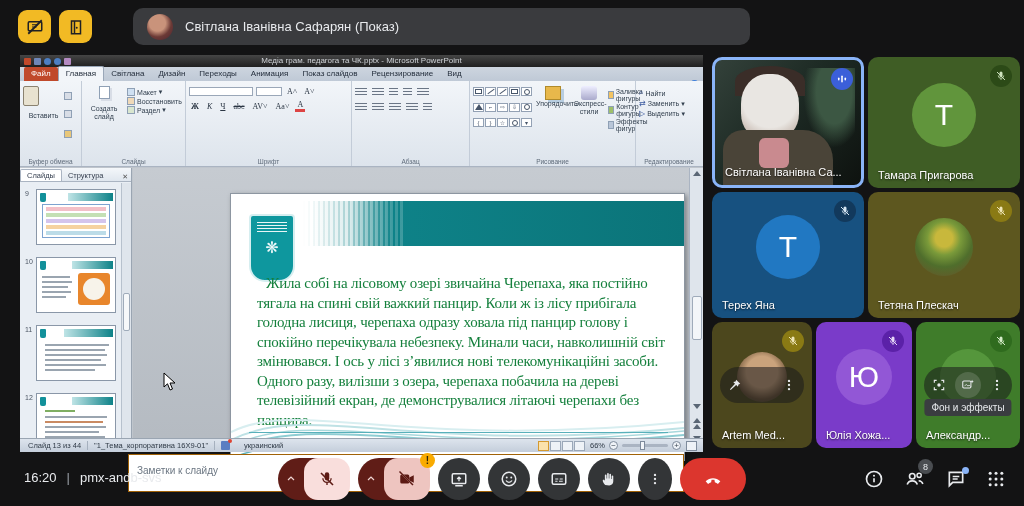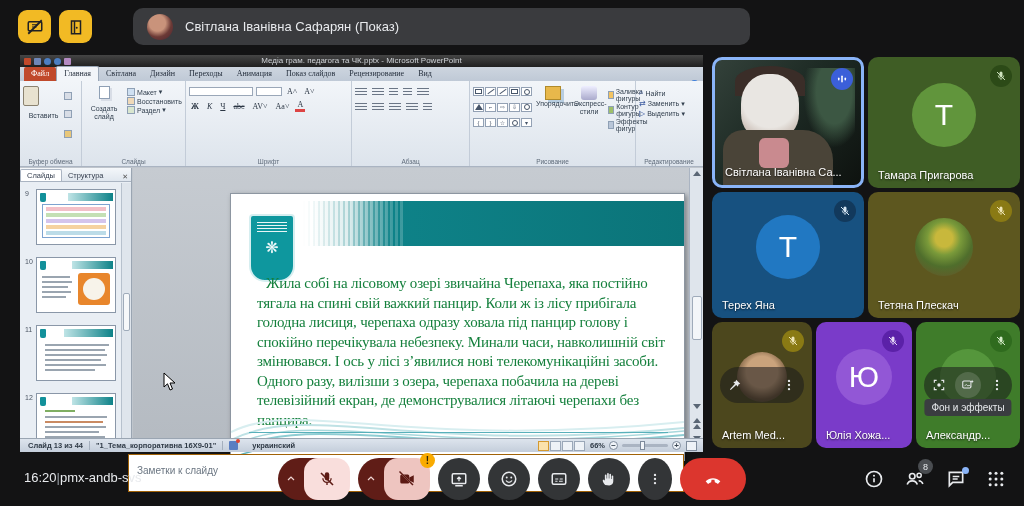--- a/index.html
+++ b/index.html
@@ -18,21 +18,21 @@
 
   
   .ppt { position:absolute; left:20px; top:55px; width:683px; height:397px; background:#bfc5cc; font-family:"Liberation Sans", sans-serif; }
   .ppt-title { position:absolute; left:0; top:0; width:100%; height:12px;
           background:linear-gradient(#454545,#1f1f1f); display:flex; align-items:center; }
   .qat { display:flex; gap:3px; margin-left:4px; align-items:center; }
   .qat i { width:7px; height:7px; border-radius:1px; display:inline-block; }
   .ppt-title .t { position:absolute; left:0; right:0; text-align:center; font-size:8px; color:#cfd2d6; line-height:12px; }
   .tabsrow { position:absolute; left:0; top:12px; width:100%; height:14px; background:linear-gradient(#cdd5df,#bfc9d6);
           display:flex; align-items:flex-end; }
-  .rtab { font-size:8px; color:#1f2937; padding:2px 7px 2px; line-height:10px;font-family:Liberation Serif, serif; }
+  .rtab { font-size:8px; color:#1f2937; padding:2px 7px 2px; line-height:10px; }
   .rtab.file { background:#c0492b; color:#fff; border-radius:2px 2px 0 0; margin-left:4px; }
   .rtab.active { background:#f2f5f9; border:1px solid #9aa7b8; border-bottom:none; border-radius:2px 2px 0 0; }
   .ribwin { position:absolute; right:4px; top:13px; display:flex; gap:4px; align-items:center; }
   .ribbon { position:absolute; left:0; top:26px; width:100%; height:86px;
           background:linear-gradient(#f2f5f9,#dde4ec); border-bottom:1px solid #aab4c2; display:flex; }
   .rgroup { position:relative; border-right:1px solid #c3ccd8; height:100%; padding:3px 3px 10px; }
   .rgroup .glabel { position:absolute; bottom:1px; left:0; right:0; text-align:center; font-size:6.5px; color:#5f6b7a; }
   .rlabel { font-size:7px; color:#33404f; text-align:center; line-height:1.1; }
   .mini { font-size:7px; color:#33404f; display:flex; align-items:center; gap:2px; margin:1px 0; }
   .ic { display:inline-block; }
@@ -87,21 +87,21 @@
   .sbody { position:absolute; left:26px; top:80px; width:416px; font-size:15px; line-height:1.3; color:#15803d; text-indent:9px; letter-spacing:-0.2px; }
   .waves { position:absolute; left:0; bottom:0; width:100%; height:80px; }
   .fline { position:absolute; left:18px; right:16px; bottom:27px; height:1px; background:#58b0ba; }
   .sfoot { position:absolute; bottom:13px; font-size:6.5px; color:#8a9399; font-family:"Liberation Sans", sans-serif; }
   .sfoot.l { left:22px; } .sfoot.r { right:22px; }
 
   
   .notes { position:absolute; left:108px; top:399px; width:556px; height:38px; background:#fff; border:1px solid #a16207; padding:5px 8px; }
   .notes .nt { font-size:10px; color:#6b7682; }
   .statusbar { position:absolute; left:0; bottom:0; width:100%; height:14px; background:linear-gradient(#dde4ed,#c4cedb);
-           border-top:1px solid #9aa5b2; display:flex; align-items:center; font-size:7.5px; color:#2f3a46;font-weight:bold; }
+           border-top:1px solid #9aa5b2; display:flex; align-items:center; font-size:7.5px; color:#2f3a46; }
   .statusbar .sep { width:1px; height:9px; background:#a5b0be; margin:0 6px; }
   .viewbtn { width:11px; height:10px; border:1px solid #9aa7b8; background:#eef2f7; margin-right:1px; display:inline-block; }
   .viewbtn.on { border-color:#d59a2f; background:#fbe2ab; }
   .zslider { width:46px; height:3px; background:#aab4c2; border-radius:2px; position:relative; margin:0 4px; }
   .zslider .kn { position:absolute; left:18px; top:-3px; width:5px; height:9px; background:#f2f5f9; border:1px solid #7e8b9c; }
   .zbtn { width:9px; height:9px; border-radius:50%; border:1px solid #7e8b9c; background:#eef2f7; color:#3c4856; font-size:8px; line-height:7px; text-align:center; }
 
   
   .cursor { position:absolute; left:163px; top:372px; z-index:40; }
 
@@ -116,21 +116,21 @@
   .t-video .plant { position:absolute; right:6px; top:8px; width:52px; height:80px;
               background:radial-gradient(ellipse at 60% 30%, #3c5743 0 40%, transparent 70%); }
   .t-video .face { position:absolute; left:26px; top:14px; width:58px; height:66px; border-radius:45% 45% 40% 40%;
               background:radial-gradient(circle at 50% 40%, #e9e6e2 0 55%, #cfc4bc 75%, #6b5a52 100%); }
   .t-video .hair { position:absolute; left:20px; top:6px; width:70px; height:30px; border-radius:50% 50% 0 0; background:#3a2d28; }
   .t-video .body { position:absolute; left:8px; top:70px; width:110px; height:60px; border-radius:20px 30px 0 0; background:#4a4438; }
   .t-video .shirt { position:absolute; left:44px; top:78px; width:30px; height:30px; background:#c98a8f; border-radius:6px; }
 
   
   .bbar { position:absolute; left:0; bottom:0; width:100%; height:54px; }
-  .meetinfo { position:absolute; left:24px; top:18px; font-size:13px; color:#e8eaed; display:flex; align-items:center; }
+  .meetinfo { position:absolute; left:24px; top:18px; font-size:13px; color:#e8eaed; display:flex; gap:10px; align-items:center; }
   .meetinfo .dv { color:#9aa0a6; }
   .ctr { position:absolute; left:50%; top:6px; transform:translateX(-50%); display:flex; gap:8px; align-items:center; }
   .split { display:flex; align-items:center; background:#601d17; border-radius:21px; height:42px; }
   .split .chev { width:26px; display:flex; justify-content:center; }
   .split .act { width:46px; height:42px; border-radius:14px; display:flex; align-items:center; justify-content:center; position:relative; }
   .act.mic { background:#f9dedc; } .act.cam { background:#eec5c0; }
   .warn { position:absolute; top:-5px; right:-5px; width:15px; height:15px; border-radius:50%; background:#f9ab00;
           color:#30260a; font-size:10px; font-weight:bold; display:flex; align-items:center; justify-content:center; }
   .cbtn { width:42px; height:42px; border-radius:50%; background:#333537; display:flex; align-items:center; justify-content:center; }
   .cbtn.slim { width:34px; }

